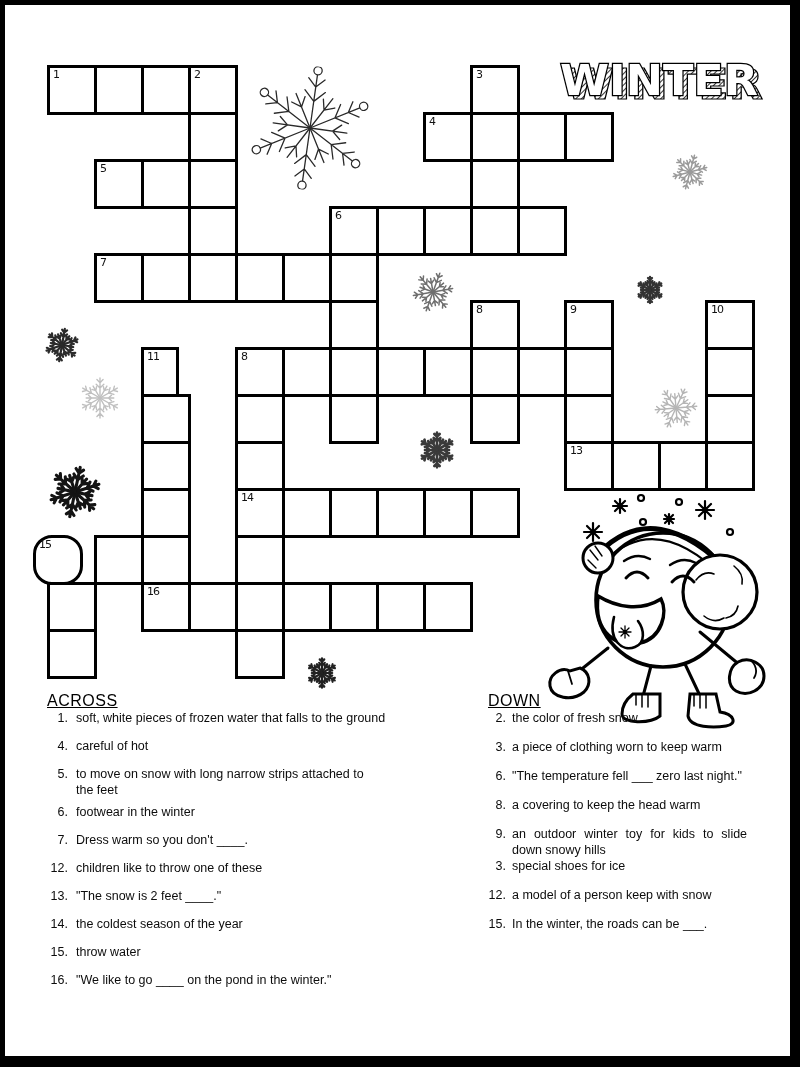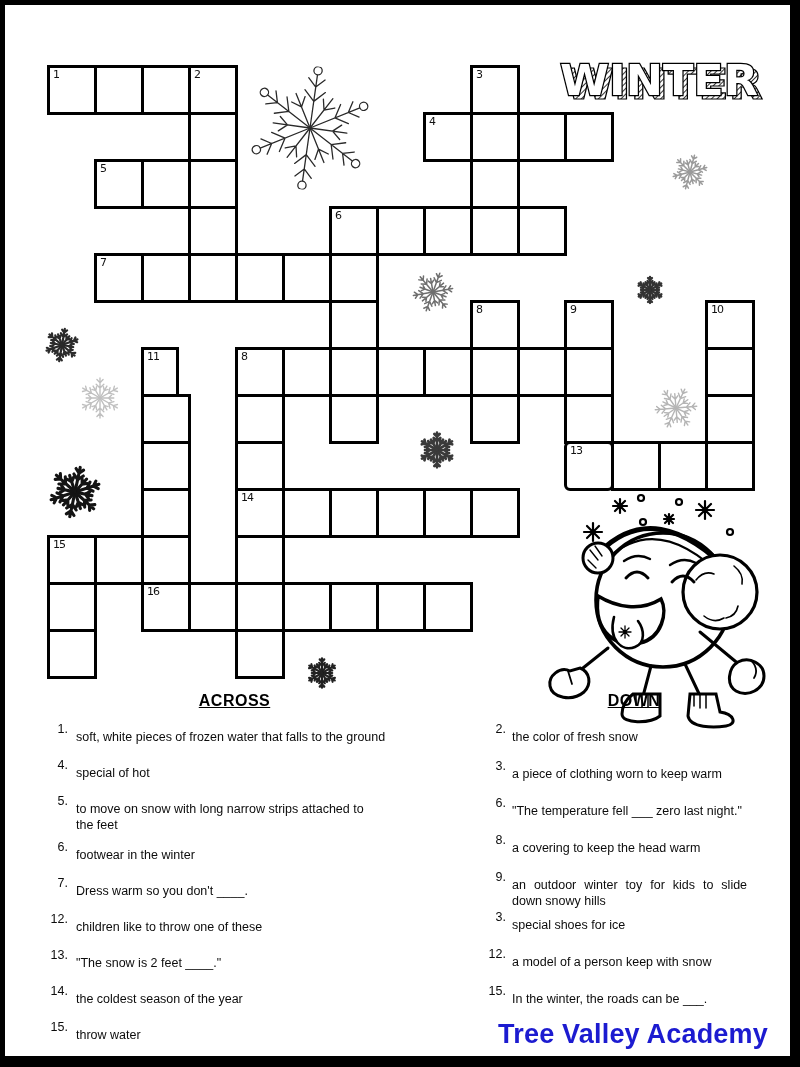--- a/index.html
+++ b/index.html
@@ -8,31 +8,31 @@
   .frame{position:absolute;inset:0;border-style:solid;border-color:#000;
          border-width:5px 10px 11px 5px;pointer-events:none;z-index:40;}
   
   .cell{position:absolute;box-sizing:border-box;border:3px solid #000;background:#fff;z-index:5;}
   .cellnum{position:absolute;top:1px;left:3px;font-size:11px;line-height:11px;color:#111;
            font-family:"DejaVu Sans",sans-serif;letter-spacing:-1px;}
   
   .title-svg{position:absolute;left:549px;top:48px;z-index:6;}
   
   .clues{position:absolute;z-index:10;font-size:12.5px;color:#0c0c0c;}
-  .clues .hdr{font-size:16px;font-weight:bold;text-decoration:underline;letter-spacing:.5px;
-              margin-bottom:11px;color:#000;text-align:center;}
+  .clues .hdr{font-size:16px;font-weight:normal;text-decoration:underline;letter-spacing:.5px;
+              color:#000;}
   .clue{display:flex;line-height:16px;margin-bottom:12px;}
   .down-col .clue{margin-bottom:13px;}
   .across-col .clue.tight{margin-bottom:6px;}
   .down-col .clue.tight{margin-bottom:0;}
   .cnum{flex:0 0 auto;text-align:right;margin-right:8px;}
   .across-col .cnum{width:21px;}
   .down-col .cnum{width:22px;margin-right:6px;}
   .down-col .hdr{margin-left:4px;}
-  .ctext{flex:1 1 auto;margin-top:8px;}
+  .ctext{flex:1 1 auto;}
   .ctext .spread{word-spacing:4.5px;}
   .across-col{left:47px;top:692px;width:375px;}
   .down-col{left:484px;top:692px;width:296px;}
   
   .footer{position:absolute;right:32px;top:1019px;font-size:27px;font-weight:bold;
           z-index:10;letter-spacing:.2px;}
   .flake{position:absolute;z-index:2;pointer-events:none;}
   .snowman-svg{position:absolute;left:538px;top:488px;z-index:3;pointer-events:none;}
 </style>
 </head>
@@ -99,21 +99,21 @@
       <div class="cell" style="left: 470px; top: 300px; height: 50px; width: 50px; border-color: rgb(0, 0, 0);">
         <span class="cellnum">8</span>
       </div>
       <div class="cell" style="left: 470px; top: 347px; height: 50px; width: 50px; border-color: rgb(0, 0, 0);"></div>
       <div class="cell" style="left: 470px; top: 394px; height: 50px; width: 50px; border-color: rgb(0, 0, 0);"></div>
       <div class="cell" style="left: 564px; top: 300px; height: 50px; width: 50px; border-color: rgb(0, 0, 0);">
         <span class="cellnum">9</span>
       </div>
       <div class="cell" style="left: 564px; top: 347px; height: 50px; width: 50px; border-color: rgb(0, 0, 0);"></div>
       <div class="cell" style="left: 564px; top: 394px; height: 50px; width: 50px; border-color: rgb(0, 0, 0);"></div>
-      <div class="cell" style="left: 564px; top: 441px; height: 50px; width: 50px; border-color: rgb(0, 0, 0); border-radius: 6px;">
+      <div class="cell" style="left: 564px; top: 441px; height: 50px; width: 50px; border-color: rgb(0, 0, 0);">
         <span class="cellnum">13</span>
       </div>
       <div class="cell" style="left: 705px; top: 300px; height: 50px; width: 50px; border-color: rgb(0, 0, 0);">
         <span class="cellnum">10</span>
       </div>
       <div class="cell" style="left: 705px; top: 347px; height: 50px; width: 50px; border-color: rgb(0, 0, 0);"></div>
       <div class="cell" style="left: 705px; top: 394px; height: 50px; width: 50px; border-color: rgb(0, 0, 0);"></div>
       <div class="cell" style="left: 705px; top: 441px; height: 50px; width: 50px; border-color: rgb(0, 0, 0);"></div>
       <div class="cell" style="left: 141px; top: 347px; height: 50px; width: 38px; border-color: rgb(0, 0, 0);">
         <span class="cellnum">11</span>
@@ -140,21 +140,21 @@
       <div class="cell" style="left: 235px; top: 535px; height: 50px; width: 50px; border-color: rgb(0, 0, 0);"></div>
       <div class="cell" style="left: 235px; top: 582px; height: 50px; width: 50px; border-color: rgb(0, 0, 0);"></div>
       <div class="cell" style="left: 235px; top: 629px; height: 50px; width: 50px; border-color: rgb(0, 0, 0);"></div>
       <div class="cell" style="left: 611px; top: 441px; height: 50px; width: 50px; border-color: rgb(0, 0, 0);"></div>
       <div class="cell" style="left: 658px; top: 441px; height: 50px; width: 50px; border-color: rgb(0, 0, 0);"></div>
       <div class="cell" style="left: 282px; top: 488px; height: 50px; width: 50px; border-color: rgb(0, 0, 0);"></div>
       <div class="cell" style="left: 329px; top: 488px; height: 50px; width: 50px; border-color: rgb(0, 0, 0);"></div>
       <div class="cell" style="left: 376px; top: 488px; height: 50px; width: 50px; border-color: rgb(0, 0, 0);"></div>
       <div class="cell" style="left: 423px; top: 488px; height: 50px; width: 50px; border-color: rgb(0, 0, 0);"></div>
       <div class="cell" style="left: 470px; top: 488px; height: 50px; width: 50px; border-color: rgb(0, 0, 0);"></div>
-      <div class="cell" style="left: 47px; top: 535px; height: 50px; width: 50px; border-color: rgb(0, 0, 0);">
+      <div class="cell" style="left: 33px; top: 535px; height: 50px; width: 50px; border-color: rgb(0, 0, 0); border-radius: 19px;">
         <span class="cellnum">15</span>
       </div>
       <div class="cell" style="left: 94px; top: 535px; height: 50px; width: 50px; border-color: rgb(0, 0, 0);"></div>
       <div class="cell" style="left: 47px; top: 582px; height: 50px; width: 50px; border-color: rgb(0, 0, 0);"></div>
       <div class="cell" style="left: 47px; top: 629px; height: 50px; width: 50px; border-color: rgb(0, 0, 0);"></div>
       <div class="cell" style="left: 188px; top: 582px; height: 50px; width: 50px; border-color: rgb(0, 0, 0);"></div>
       <div class="cell" style="left: 282px; top: 582px; height: 50px; width: 50px; border-color: rgb(0, 0, 0);"></div>
       <div class="cell" style="left: 329px; top: 582px; height: 50px; width: 50px; border-color: rgb(0, 0, 0);"></div>
       <div class="cell" style="left: 376px; top: 582px; height: 50px; width: 50px; border-color: rgb(0, 0, 0);"></div>
       <div class="cell" style="left: 423px; top: 582px; height: 50px; width: 50px; border-color: rgb(0, 0, 0);"></div>
@@ -513,21 +513,21 @@
 
   <div class="clues across-col">
     <div class="hdr">ACROSS</div>
     <div id="across-list">
         <div class="clue">
           <span class="cnum">1.</span>
           <span class="ctext"><span>soft, white pieces of frozen water that falls to the ground</span></span>
         </div>
         <div class="clue">
           <span class="cnum">4.</span>
-          <span class="ctext"><span>special of hot</span></span>
+          <span class="ctext"><span>careful of hot</span></span>
         </div>
         <div class="clue tight">
           <span class="cnum">5.</span>
           <span class="ctext"><span>to move on snow with long narrow strips attached to</span><br><span>the feet</span></span>
         </div>
         <div class="clue">
           <span class="cnum">6.</span>
           <span class="ctext"><span>footwear in the winter</span></span>
         </div>
         <div class="clue">
@@ -543,20 +543,24 @@
           <span class="ctext"><span>"The snow is 2 feet ____."</span></span>
         </div>
         <div class="clue">
           <span class="cnum">14.</span>
           <span class="ctext"><span>the coldest season of the year</span></span>
         </div>
         <div class="clue">
           <span class="cnum">15.</span>
           <span class="ctext"><span>throw water</span></span>
         </div>
+        <div class="clue">
+          <span class="cnum">16.</span>
+          <span class="ctext"><span>"We like to go ____ on the pond in the winter."</span></span>
+        </div>
       </div>
   </div>
 
   <div class="clues down-col">
     <div class="hdr">DOWN</div>
     <div id="down-list">
         <div class="clue">
           <span class="cnum">2.</span>
           <span class="ctext"><span>the color of fresh snow</span></span>
         </div>
@@ -584,14 +588,13 @@
           <span class="cnum">12.</span>
           <span class="ctext"><span>a model of a person keep with snow</span></span>
         </div>
         <div class="clue">
           <span class="cnum">15.</span>
           <span class="ctext"><span>In the winter, the roads can be ___.</span></span>
         </div>
       </div>
   </div>
 
-  <div class="footer" title="Tree Valley Academy" style="color: rgb(28, 27, 208);">Tree Valley Academy</div>
 </div>
 
 </body></html>

